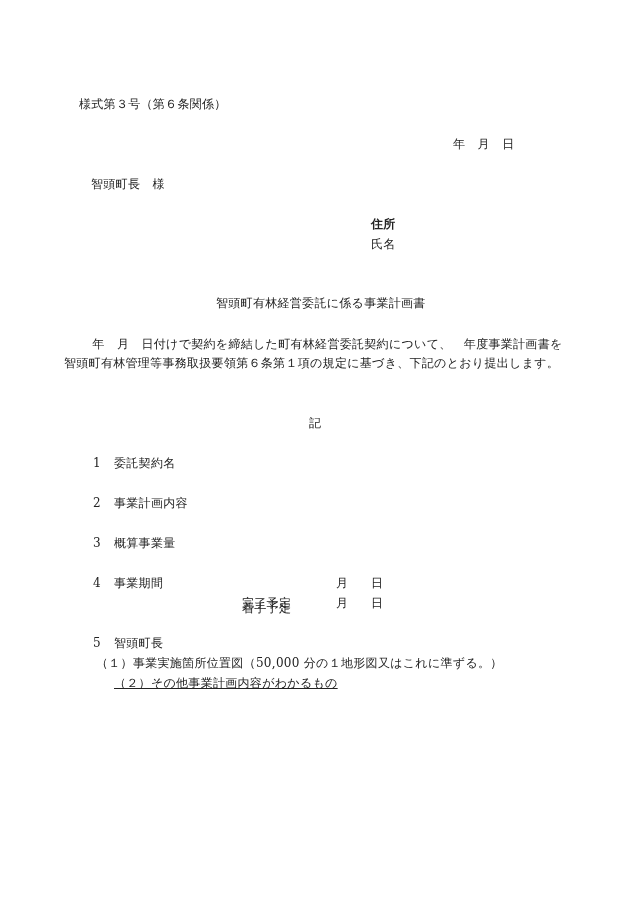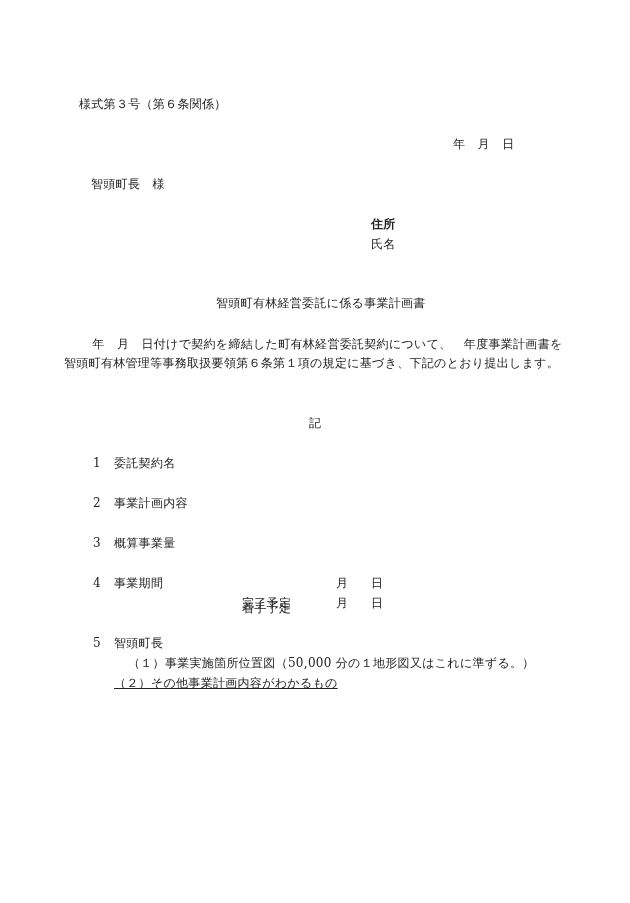--- a/index.html
+++ b/index.html
@@ -60,16 +60,16 @@
   <div class="abs" style="left:336px; top:577px;">月</div>
   <div class="abs" style="left:371px; top:577px;">日</div>
 
   <div class="abs" style="left:242px; top:597px;">完了予定</div>
   <div class="abs" style="left:336px; top:597px;">月</div>
   <div class="abs" style="left:371px; top:597px;">日</div>
 
   <div class="abs" style="left:93px; top:637px;">5</div>
   <div class="abs" style="left:114px; top:637px;">智頭町長</div>
 
-  <div class="abs" style="left:128px; top:657px;">（１）事業実施箇所位置図（50,000 分の１地形図又はこれに準ずる。）</div>
+  <div class="abs" style="left:96px; top:657px;">（１）事業実施箇所位置図（50,000 分の１地形図又はこれに準ずる。）</div>
   <div class="abs" style="left:114px; top:677px;text-decoration:underline;">（２）その他事業計画内容がわかるもの</div>
 
 </div>
 
 </body></html>

